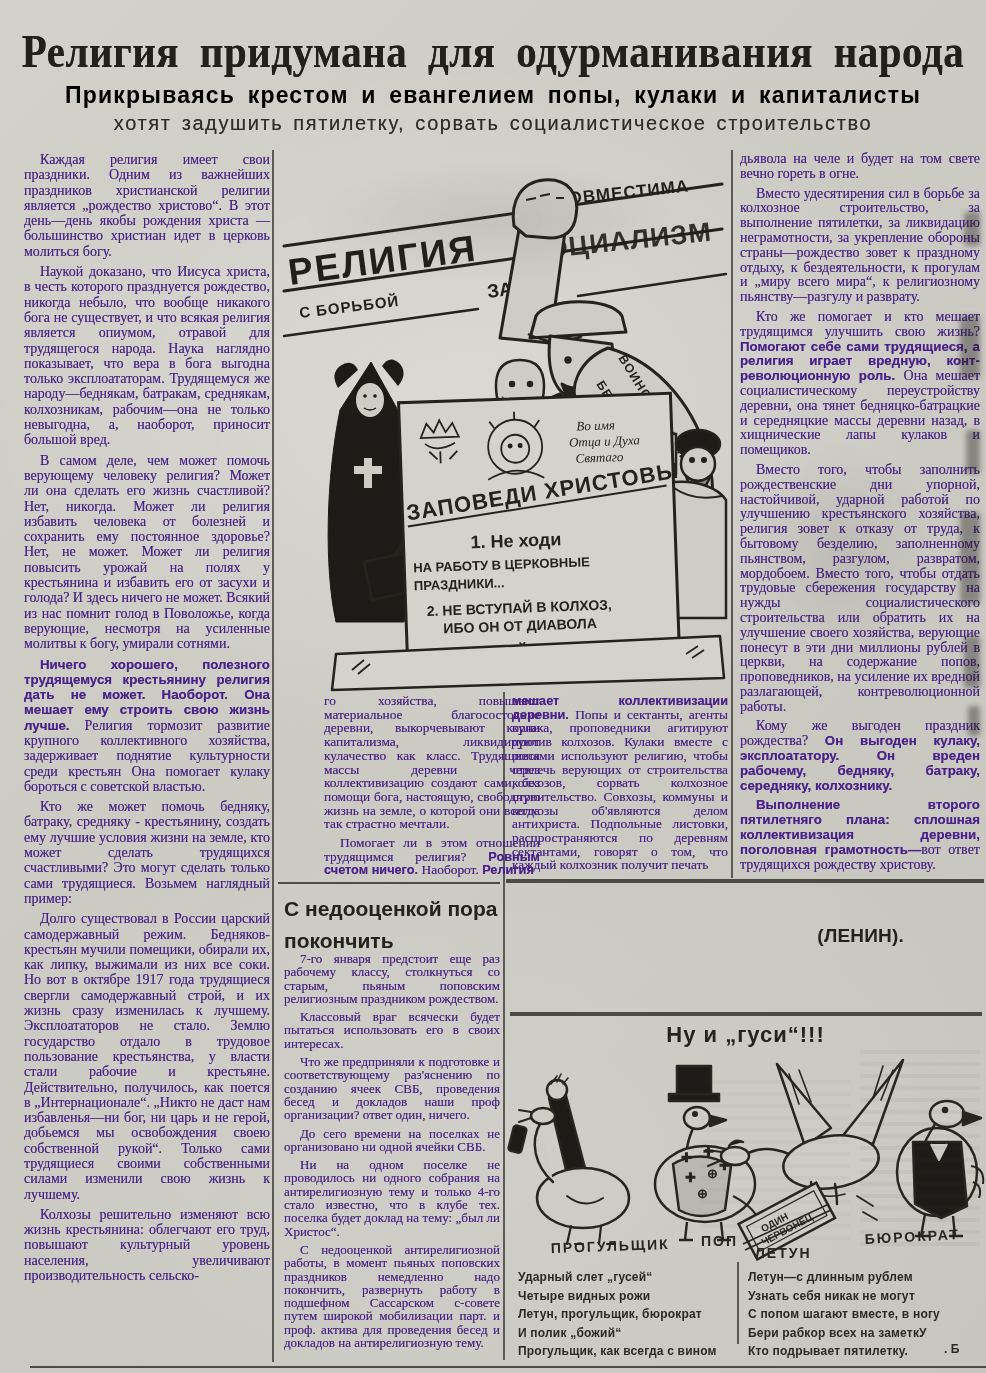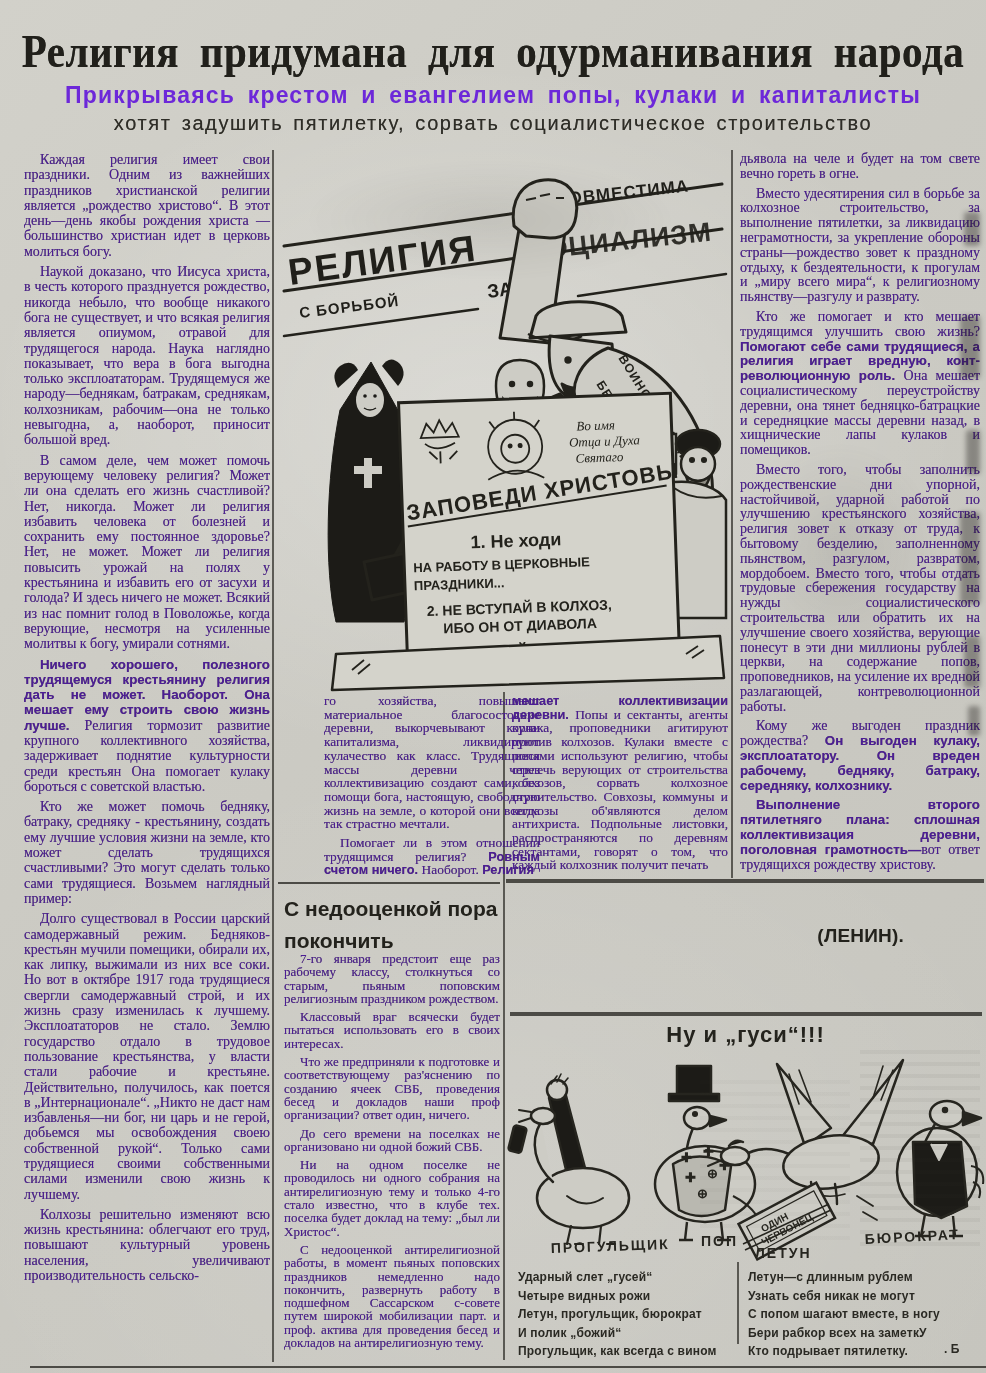--- a/index.html
+++ b/index.html
@@ -11,21 +11,21 @@
       linear-gradient(135deg,#d2d1ca 0%,#cbcac3 45%,#c6c5be 100%);
     font-family:"Liberation Serif",serif;color:#2b2a24;
   }
   .abs{position:absolute;}
   
   .headline{top:24px;left:0;width:986px;text-align:center;
     font-family:"Liberation Serif",serif;font-weight:700;font-size:41px;color:#21201b;
     letter-spacing:.5px;word-spacing:10px;transform:scaleY(1.14);transform-origin:top center;
     text-shadow:0 0 .6px rgba(33,32,27,.8);}
   .subhead1{top:82px;left:0;width:986px;text-align:center;
-    font-family:"Liberation Sans",sans-serif;font-weight:700;font-size:23px;color:#6d28d9;
+    font-family:"Liberation Sans",sans-serif;font-weight:700;font-size:23px;color:#000000;
     letter-spacing:1.2px;word-spacing:5px;}
   .subhead2{top:112px;left:0;width:986px;text-align:center;
     font-family:"Liberation Sans",sans-serif;font-weight:400;font-size:20px;color:#2e2d27;
     letter-spacing:1.6px;word-spacing:3px;text-shadow:0 0 .6px rgba(46,45,39,.6);}
   
   .col{position:absolute;text-align:justify;color:#4c1d95;text-shadow:0 0 .4px rgba(38,37,31,.55);}
   .col p{margin:0 0 5px;text-indent:16px;}
   .col1{left:24px;top:152px;width:246px;font-size:14px;line-height:15.3px;}
   .col2{left:288px;top:694px;width:216px;font-size:13.4px;line-height:13.7px;margin-left:36px;}
   .col3{left:512px;top:694px;width:216px;font-size:13.4px;line-height:13.7px;}
@@ -213,21 +213,21 @@
     <path d="M58,506 L442,488 L446,530 L54,542 Z"></path>
     <path d="M74,522 l12,-10 M80,526 l12,-10 M408,506 l12,-8 M414,510 l12,-8" stroke-width="1.8"></path>
   </g>
 </svg>
 
 <div class="abs art2-title">С недооценкой пора покончить</div>
 <div class="col art2 art2-body">
   <p>7-го января предстоит еще раз рабочему классу, столкнуться со старым, пьяным поповским религиозным праздником рождеством.</p>
   <p>Классовый враг всячески будет пытаться использовать его в своих интересах.</p>
   <p>Что же предприняли к подготовке и соответствующему раз'яснению по созданию ячеек СВБ, проведения бесед и докладов наши проф организации? ответ один, ничего.</p>
-  <p>До сего времени на поселках не организовано ни одной божий СВБ.</p>
+  <p>До сего времени на поселках не организовано ни одной ячейки СВБ.</p>
   <p>Ни на одном поселке не проводилось ни одного собрания на антирелигиозную тему и только 4-го стало известно, что в клубе тех. поселка будет доклад на тему: „был ли Христос“.</p>
   <p>С недооценкой антирелигиозной работы, в момент пьяных поповских праздников немедленно надо покончить, развернуть работу в подшефном Сассарском с-совете путем широкой мобилизации парт. и проф. актива для проведения бесед и докладов на антирелигиозную тему.</p>
 </div>
 
 <div class="abs quote">
   <span class="first-indent"></span>
   <span class="attr">(ЛЕНИН).</span>
 </div>
 
 <div class="abs cartoon-title">Ну и „гуси“!!!</div>

